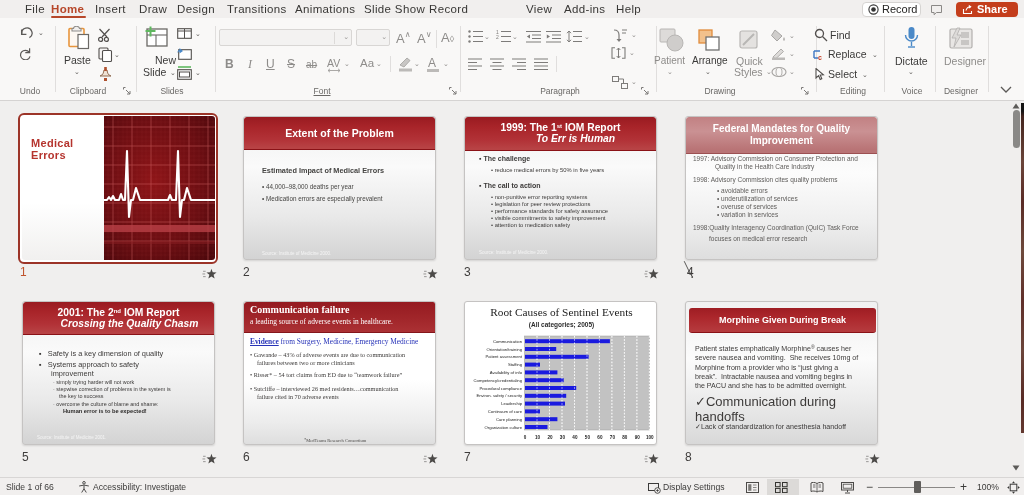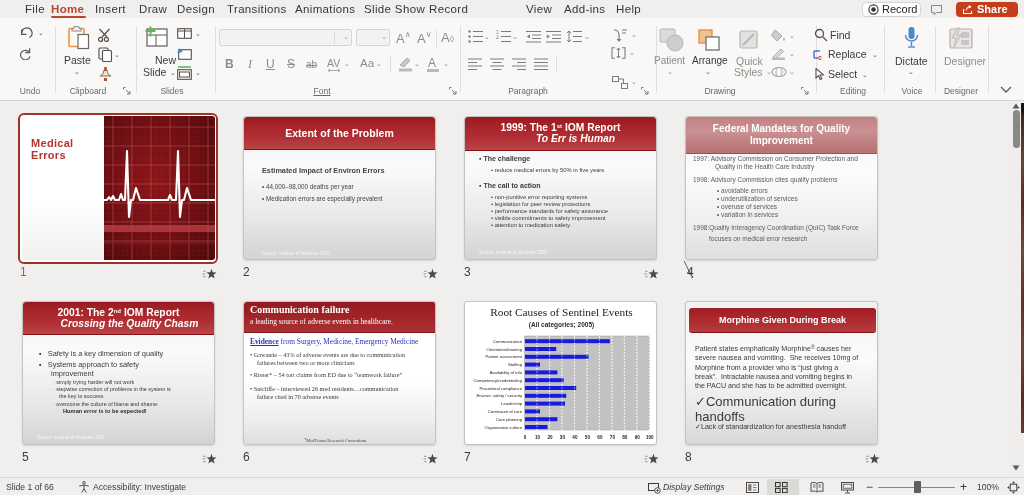--- a/index.html
+++ b/index.html
@@ -79,21 +79,21 @@
   <div class="sep" style="left:656px;"></div>
   <div class="sep" style="left:816px;"></div>
   <div class="sep" style="left:884px;"></div>
   <div class="sep" style="left:935px;"></div>
   <div class="sep" style="left:988px;"></div>
 
   <div class="glabel" style="left:10px;width:40px;">Undo</div>
   <div class="glabel" style="left:58px;width:60px;">Clipboard</div>
   <div class="glabel" style="left:142px;width:60px;">Slides</div>
   <div class="glabel" style="left:292px;width:60px;text-decoration:underline;">Font</div>
-  <div class="glabel" style="left:498px;width:60px;">Paragraph</div>
+  <div class="glabel" style="left:530px;width:60px;">Paragraph</div>
   <div class="glabel" style="left:690px;width:60px;">Drawing</div>
   <div class="glabel" style="left:823px;width:60px;">Editing</div>
   <div class="glabel" style="left:882px;width:60px;">Voice</div>
   <div class="glabel" style="left:931px;width:60px;">Designer</div>
 
   <svg class="launch" style="left:123px;" width="8" height="8" viewBox="0 0 8 8">
       <path d="M0.5 0.5v2M0.5 0.5h2M3 3l4 4M7 4v3h-3" fill="none" stroke="#7a7876" stroke-width="1"></path>
     </svg>
   <svg class="launch" style="left:449px;" width="8" height="8" viewBox="0 0 8 8">
       <path d="M0.5 0.5v2M0.5 0.5h2M3 3l4 4M7 4v3h-3" fill="none" stroke="#7a7876" stroke-width="1"></path>
@@ -354,21 +354,21 @@
         <path d="M0 6h111M0 16h111M0 21h111M0 25h111M0 35h111M0 40h111M0 44h111M0 54h111M0 59h111M0 63h111M0 73h111M0 78h111M0 82h111M0 92h111M0 97h111M0 101h111M0 111h111M0 116h111M0 121h111M0 130h111M0 135h111M0 139h111"></path>
       </g>
       <rect x="0" y="109" width="111" height="7" fill="#b84046" opacity="0.8"></rect>
       <rect x="0" y="125" width="111" height="3" fill="#8c2023" opacity="0.5"></rect>
       <path d="M0 84 h3 l2 -3 2 3 l2 -4 2 4 h4 l2 -6 2 6 h2 l2 -49 2 66 2 -17 h2 l3 -12 4 12 h28 l2 -5 2 5 h4 l2 -49 2 66 2 -17 h2 l3 -12 4 12 h24" fill="none" stroke="#ffffff" stroke-width="2.1" stroke-linejoin="round"></path>
     </svg>
   </div>
 
   <div class="thumb" style="left:243px;top:14px;background:linear-gradient(180deg,#efefef,#fafafa 35%,#e9e9e9 70%,#d3d3d3);">
     <div class="hdr" style="height:33px;font-size:10.5px;font-weight:bold;line-height:33px;">Extent of the Problem</div>
-    <div class="abs" style="left:18px;top:49px;font-size:7.3px;font-weight:bold;color:#454442;">Estimated Impact of Environ Errors</div>
+    <div class="abs" style="left:18px;top:49px;font-size:7.3px;font-weight:bold;color:#454442;">Estimated Impact of Medical Errors</div>
     <div class="abs" style="left:18px;top:66px;font-size:6.3px;color:#454442;">• 44,000–98,000 deaths per year</div>
     <div class="abs" style="left:18px;top:78px;font-size:6.3px;color:#454442;">• Medication errors are especially prevalent</div>
     <div class="abs" style="left:18px;top:134px;width:160px;">
         <div style="transform:scale(.5);transform-origin:0 0;font-size:9px;color:#f5f5f5;white-space:nowrap;">Source:  Institute of Medicine 2000.</div>
       </div>
   </div>
 
   <div class="thumb" style="left:464px;top:14px;background:linear-gradient(180deg,#efefef,#fafafa 35%,#e9e9e9 70%,#d3d3d3);">
     <div class="hdr" style="height:34px;font-size:10.3px;font-weight:bold;line-height:11.5px;padding-top:3.5px;">1999: The 1<span style="font-size:6px;vertical-align:3px;">st</span> IOM Report<br><i style="padding-left:30px;">To Err is Human</i></div>
     <div class="abs" style="left:14px;top:38px;font-size:7px;font-weight:bold;color:#3c3a39;">▪ The challenge</div>
@@ -536,21 +536,21 @@
       <circle cx="6" cy="1.8" r="1.3" fill="none" stroke="#3b3a39" stroke-width="0.9"></circle>
       <path d="M1.2 5 Q6 3.2 10.8 5 M6 4.6 v3.2 M6 7.8 l-2.3 3.7 M6 7.8 l2.3 3.7" fill="none" stroke="#3b3a39" stroke-width="0.9"></path>
     </svg>
   <span class="abs" style="left:93px;top:4px;">Accessibility: Investigate</span>
 
   <svg class="abs" style="left:648px;top:5px;" width="14" height="11" viewBox="0 0 14 11">
       <rect x="0.5" y="0.5" width="10" height="7" fill="none" stroke="#3b3a39" stroke-width="1"></rect>
       <circle cx="9.5" cy="7.5" r="2.8" fill="#f2f0ef" stroke="#3b3a39" stroke-width="0.9"></circle>
       <path d="M9.5 6.2v2.6M8.2 7.5h2.6" stroke="#3b3a39" stroke-width="0.8"></path>
     </svg>
-  <span class="abs" style="left:663px;top:4px;font-style:italic;">Display Settings</span>
+  <span class="abs" style="left:663px;top:4px;">Display Settings</span>
 
   <svg class="abs" style="left:746px;top:4px;" width="13" height="11" viewBox="0 0 13 11">
       <rect x="0.5" y="0.5" width="12" height="10" fill="none" stroke="#4c4a48" stroke-width="1"></rect>
       <rect x="2.2" y="2.2" width="3.2" height="6.6" fill="#7a7876"></rect>
       <path d="M7 3h3.5M7 5.5h3.5M7 8h3.5" stroke="#7a7876" stroke-width="0.9"></path>
     </svg>
   <div class="abs" style="left:767px;top:0.5px;width:32px;height:17px;background:#dcdad8;"></div>
   <svg class="abs" style="left:775px;top:4px;" width="13" height="11" viewBox="0 0 13 11">
       <rect x="0.5" y="0.5" width="4.6" height="4.2" fill="none" stroke="#33322f" stroke-width="1"></rect>
       <rect x="7.5" y="0.5" width="4.6" height="4.2" fill="none" stroke="#33322f" stroke-width="1"></rect>

